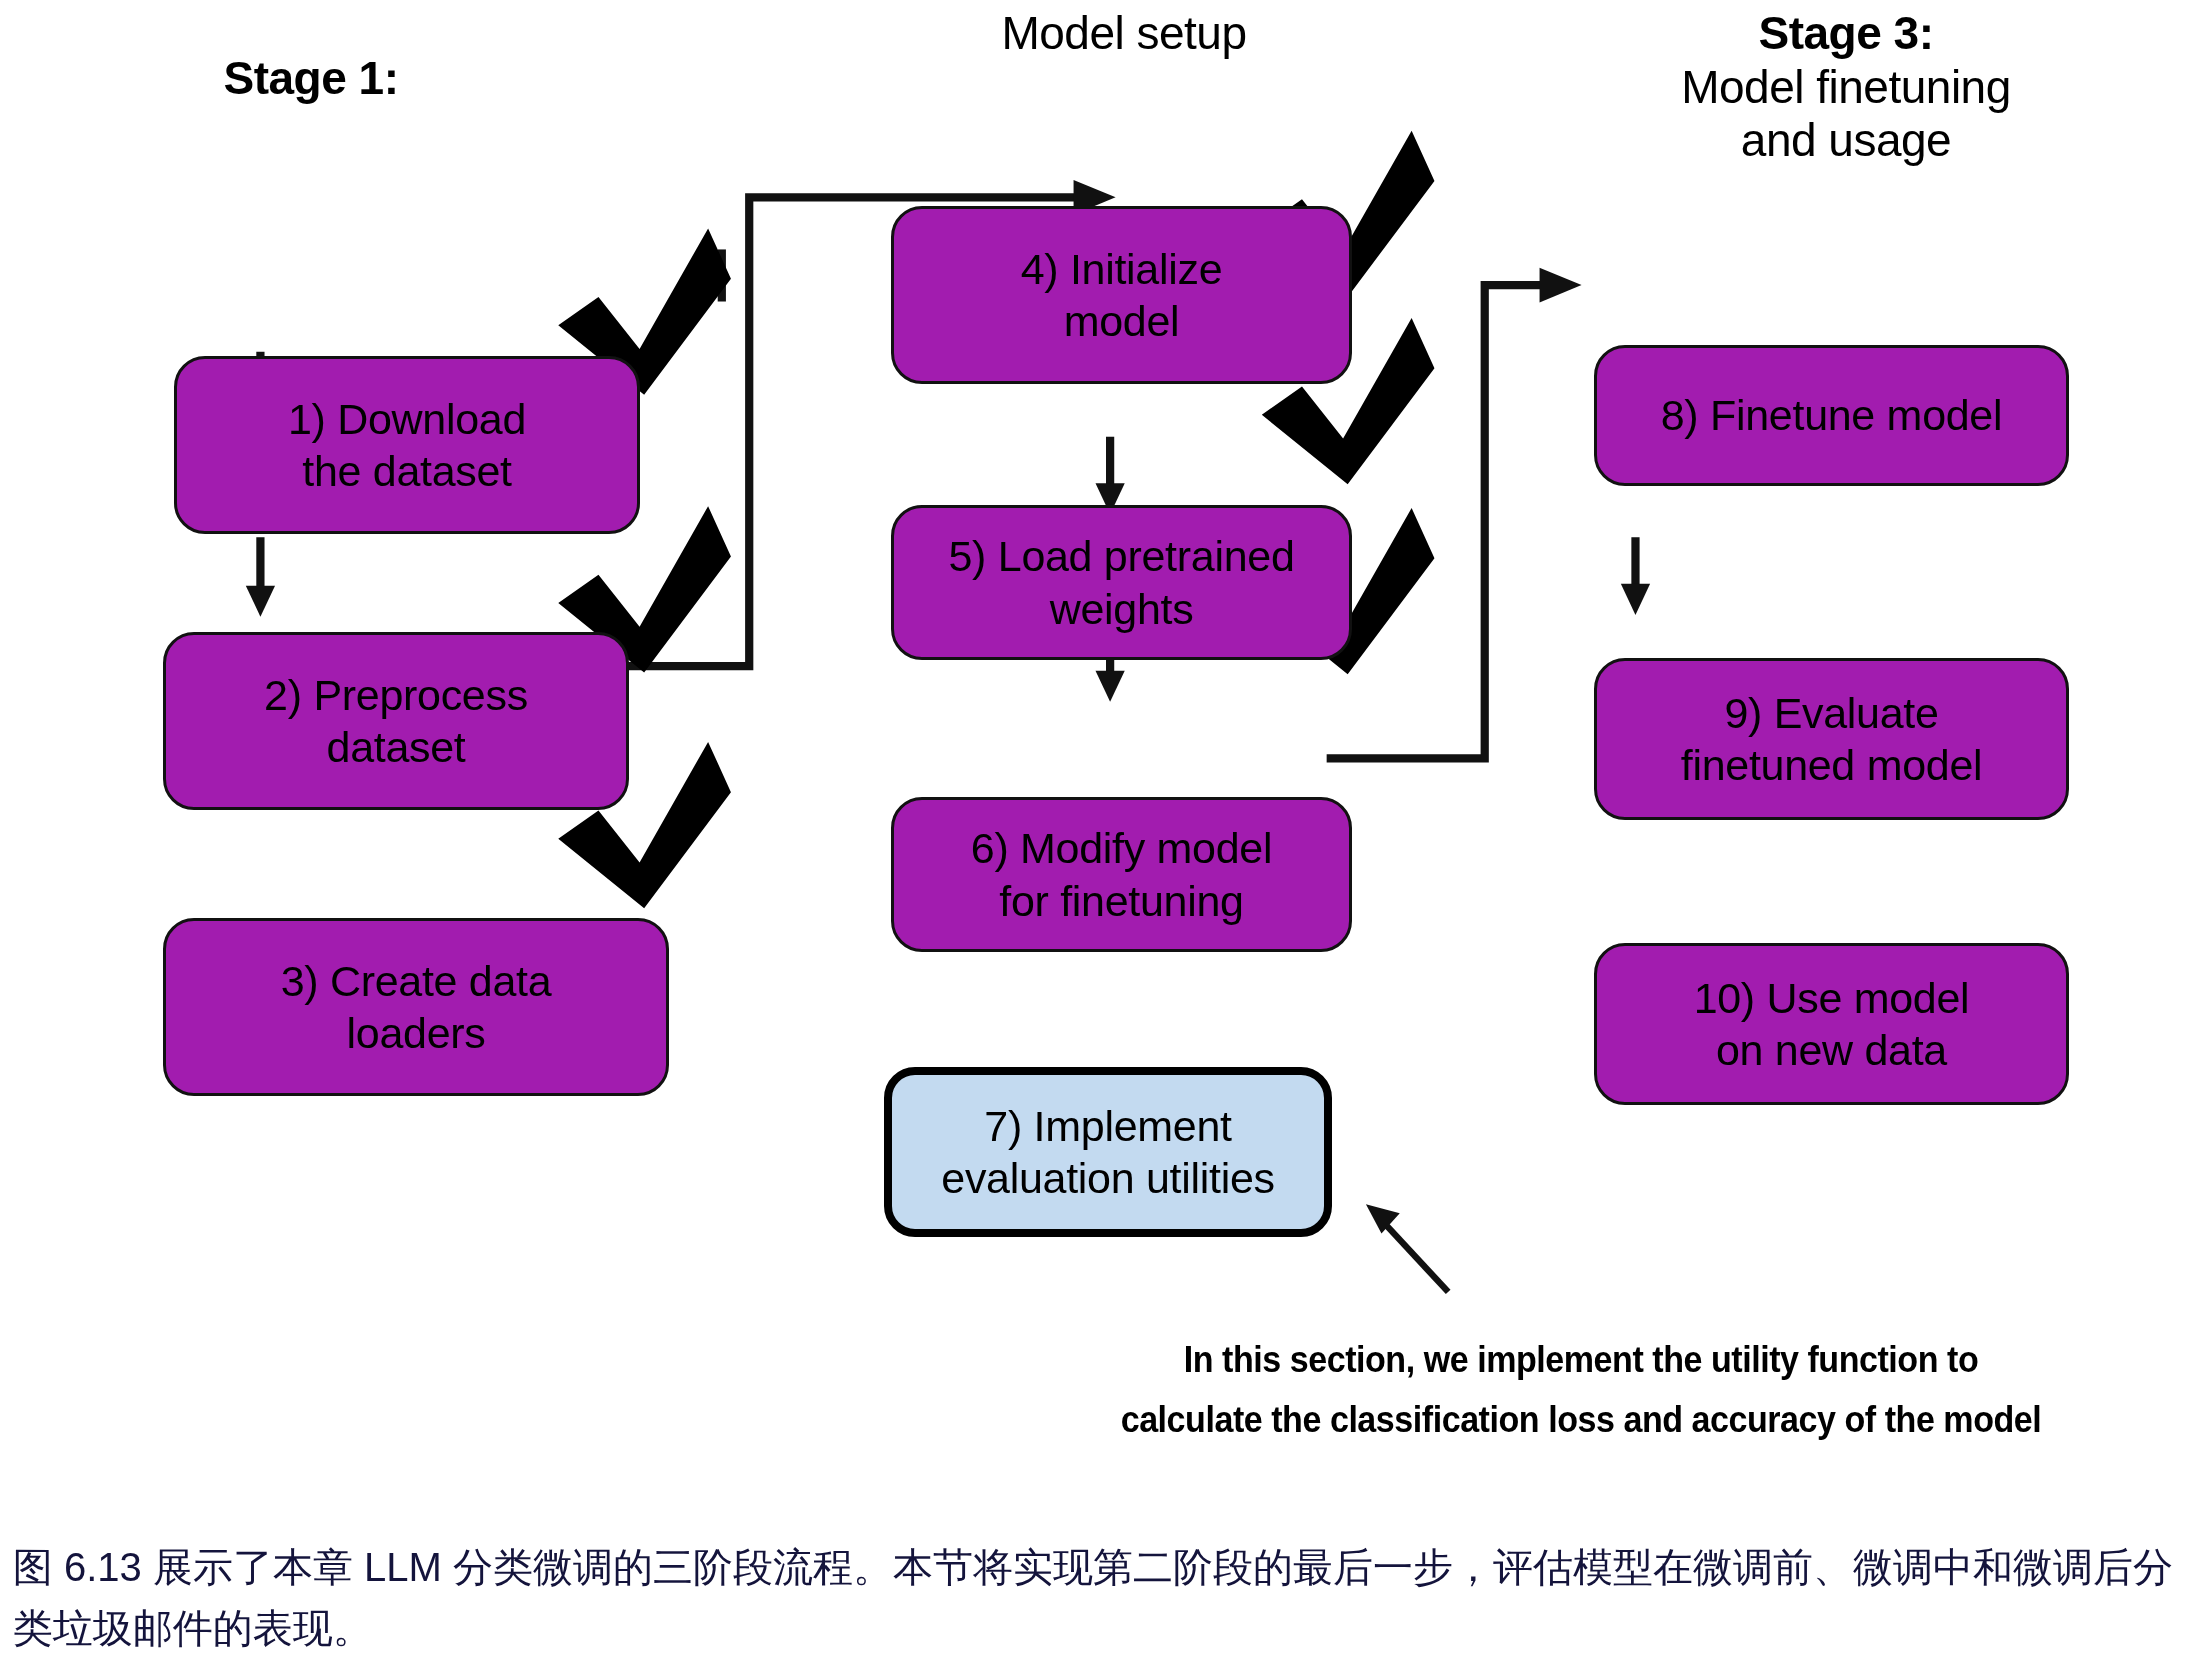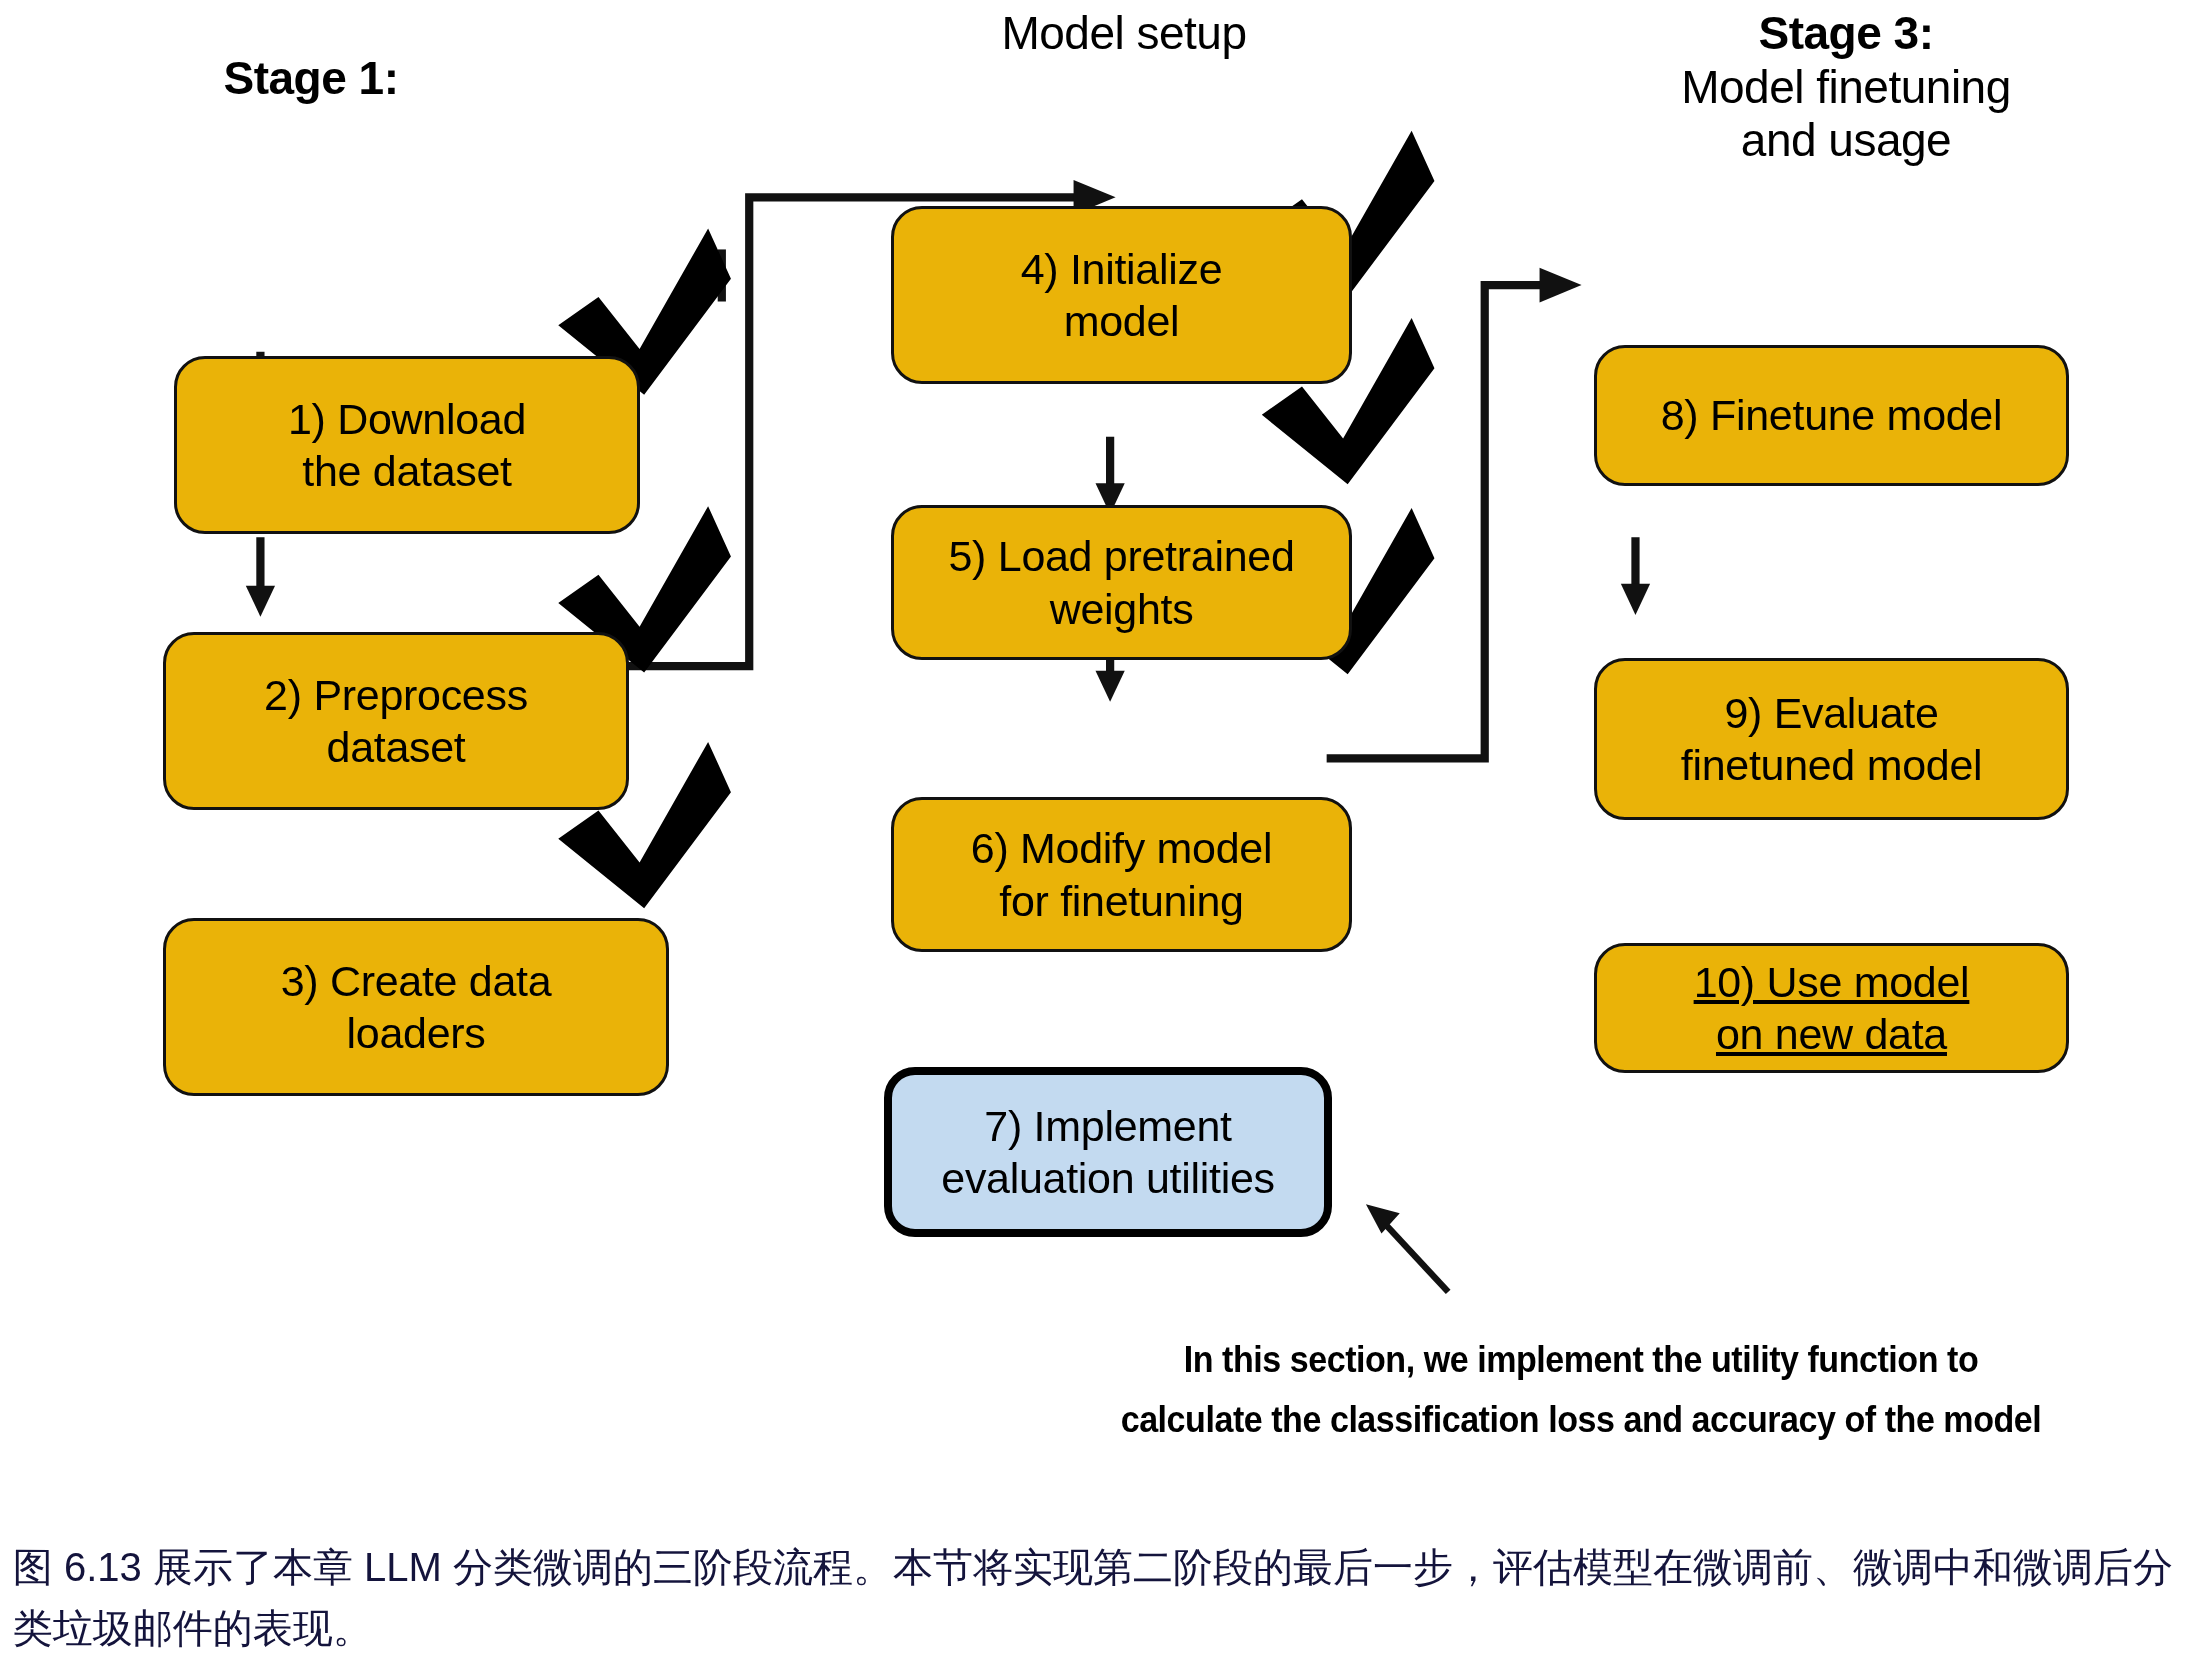--- a/index.html
+++ b/index.html
@@ -36,21 +36,21 @@
     display: block;
     font-weight: normal;
     font-size: 46px;
     letter-spacing: -0.5px;
   }
   .node {
     position: absolute;
     box-sizing: border-box;
     border: 3.7px solid #111111;
     border-radius: 31px;
-    background: #eab308;
+    background: #a21caf;
     display: flex;
     align-items: center;
     justify-content: center;
     text-align: center;
     color: #000000;
     font-size: 43px;
     line-height: 1.22;
     padding: 3.7px 9.1px;
     letter-spacing: -0.3px;
   }
@@ -227,21 +227,21 @@
 
 <div class="node" style="left:1594px; top:345px; width:475px; height:141px;">
   <span class="node-label pre" style="white-space:pre-line;">8) Finetune model</span>
 </div>
 
 <div class="node" style="left:1594px; top:658px; width:475px; height:162px;">
   <span class="node-label pre" style="white-space:pre-line;">9) Evaluate
 finetuned model</span>
 </div>
 
-<div class="node" style="left:1594px; top:943px; width:475px; height:130px;text-decoration:underline;">
+<div class="node" style="left:1594px; top:943px; width:475px; height:162px;">
   <span class="node-label pre" style="white-space:pre-line;">10) Use model
 on new data</span>
 </div>
 
 <div class="annotation" style="left:987px; top:1330px; width:1188px;">
   <div>In this section, we implement the utility function to</div>
   <div>calculate the classification loss and accuracy of the model</div>
 </div>
 
 <div class="caption">图 6.13 展示了本章 LLM 分类微调的三阶段流程。本节将实现第二阶段的最后一步，评估模型在微调前、微调中和微调后分类垃圾邮件的表现。</div>

